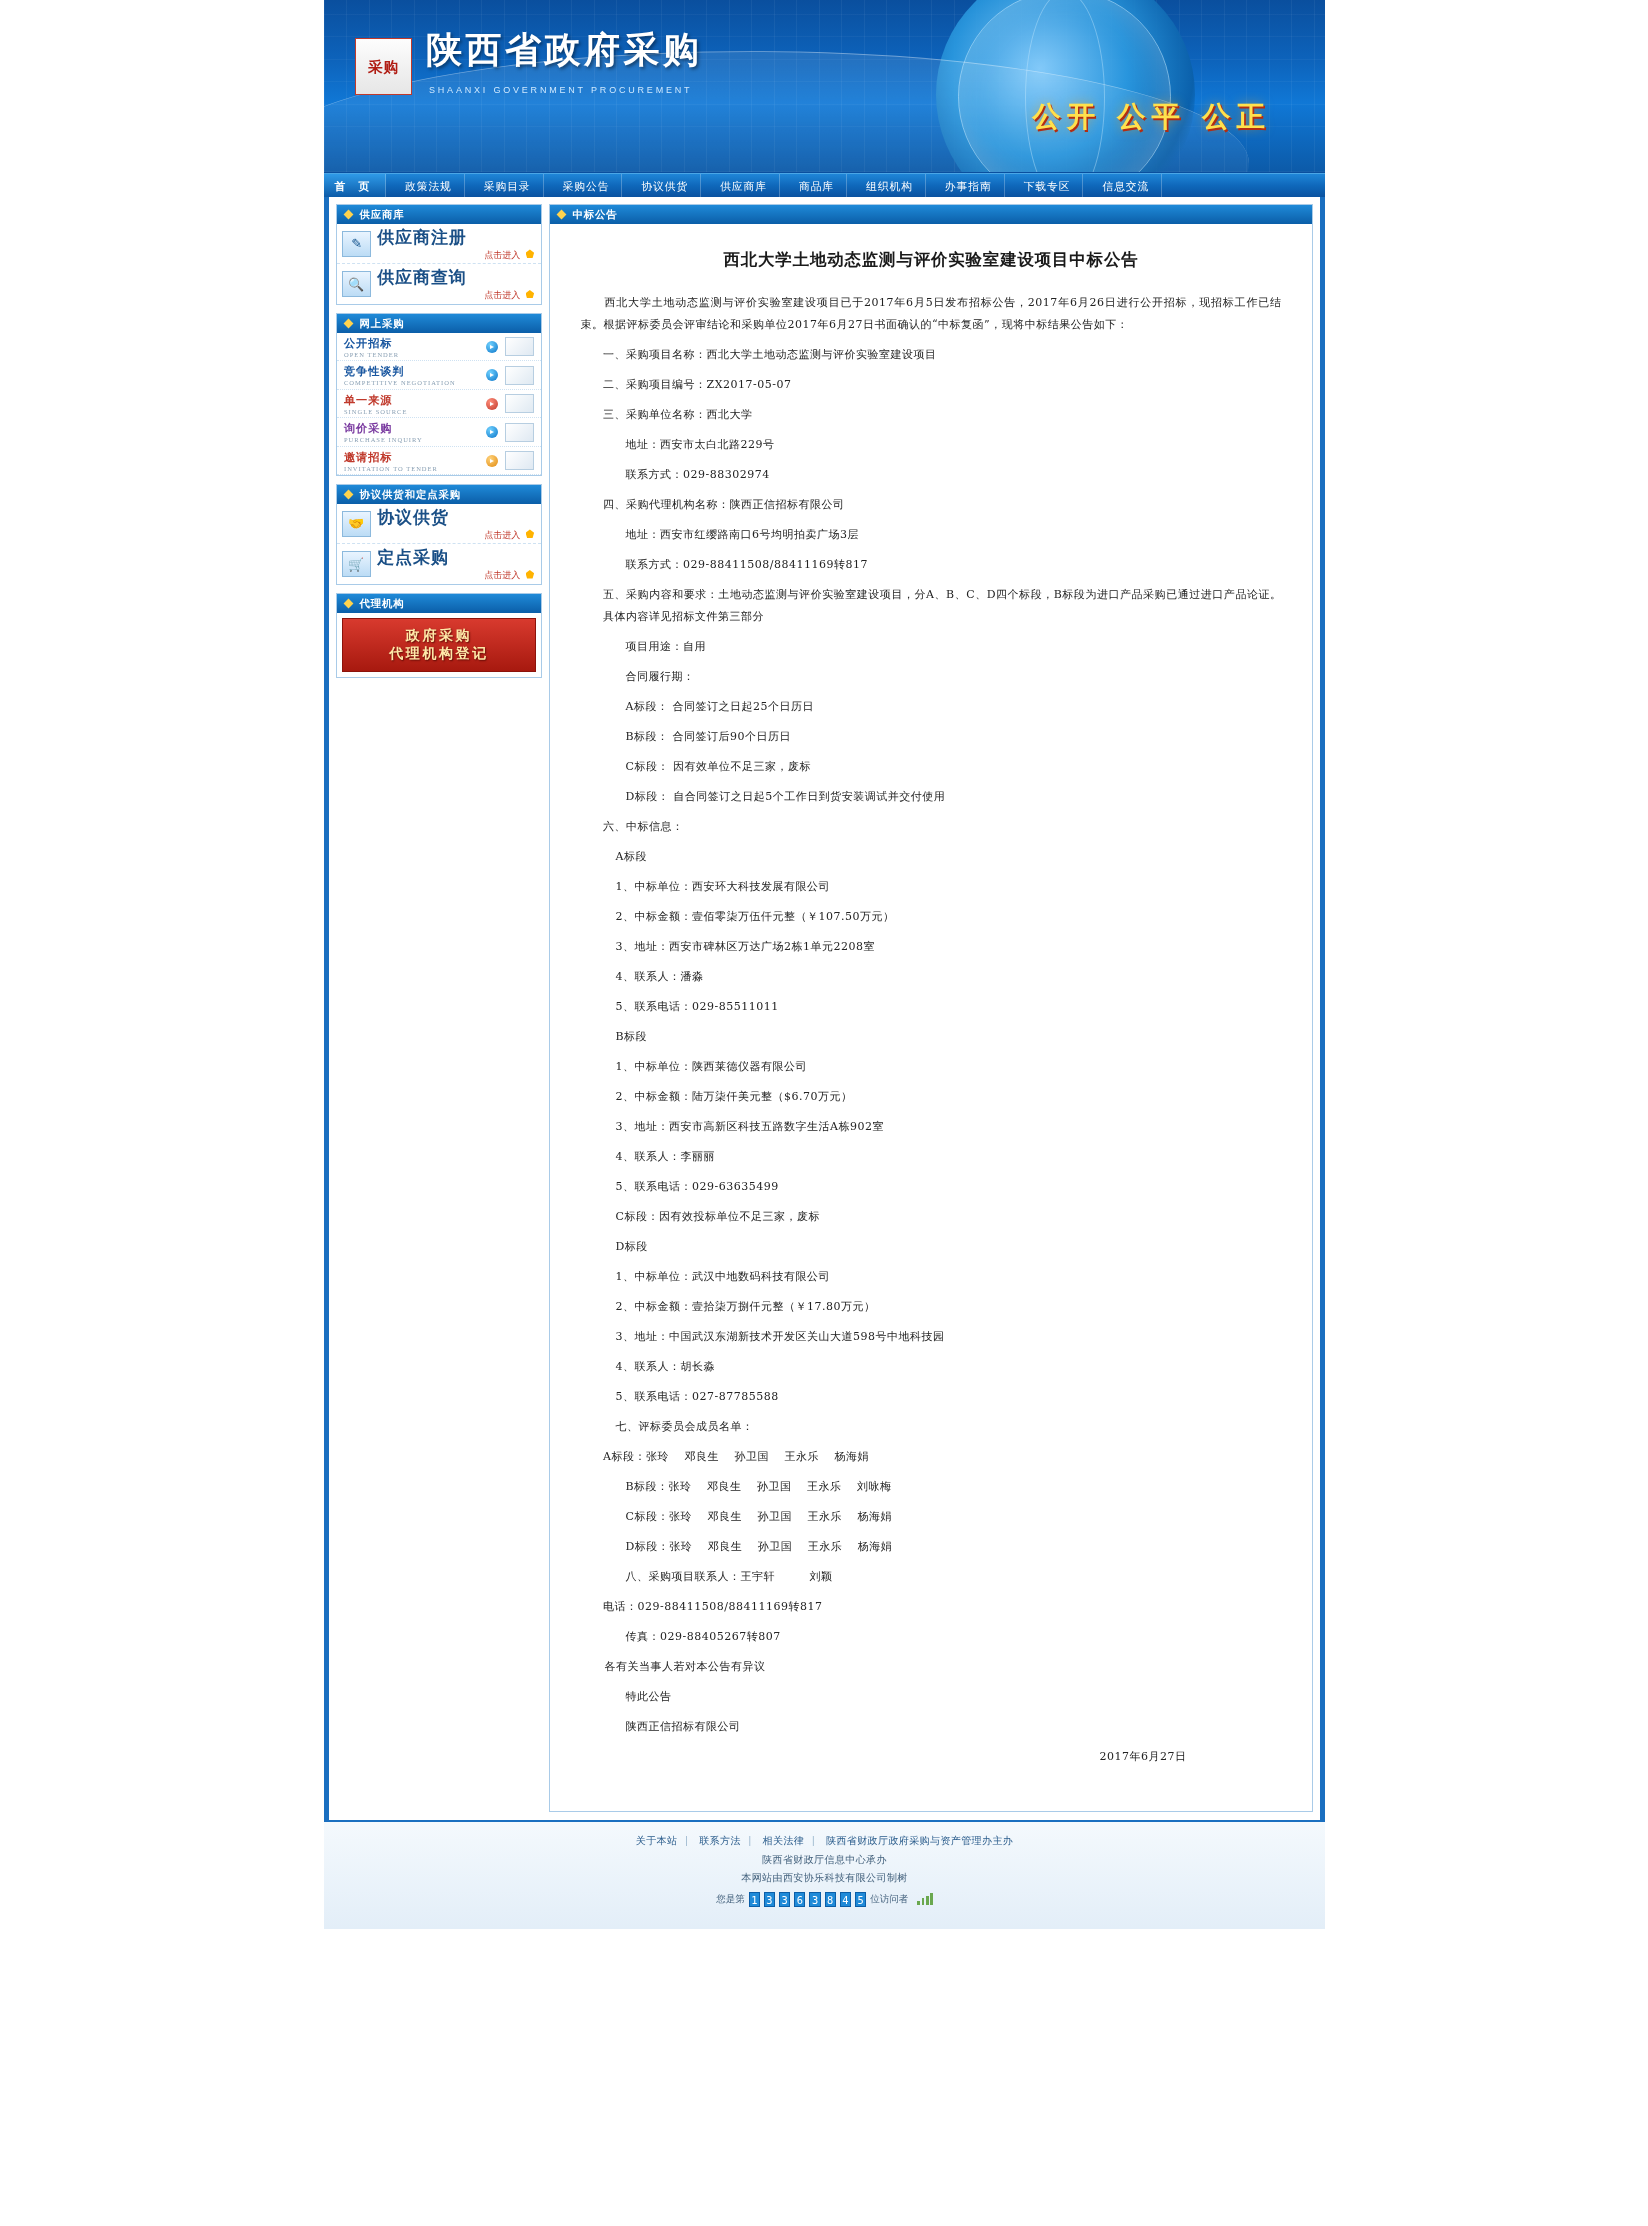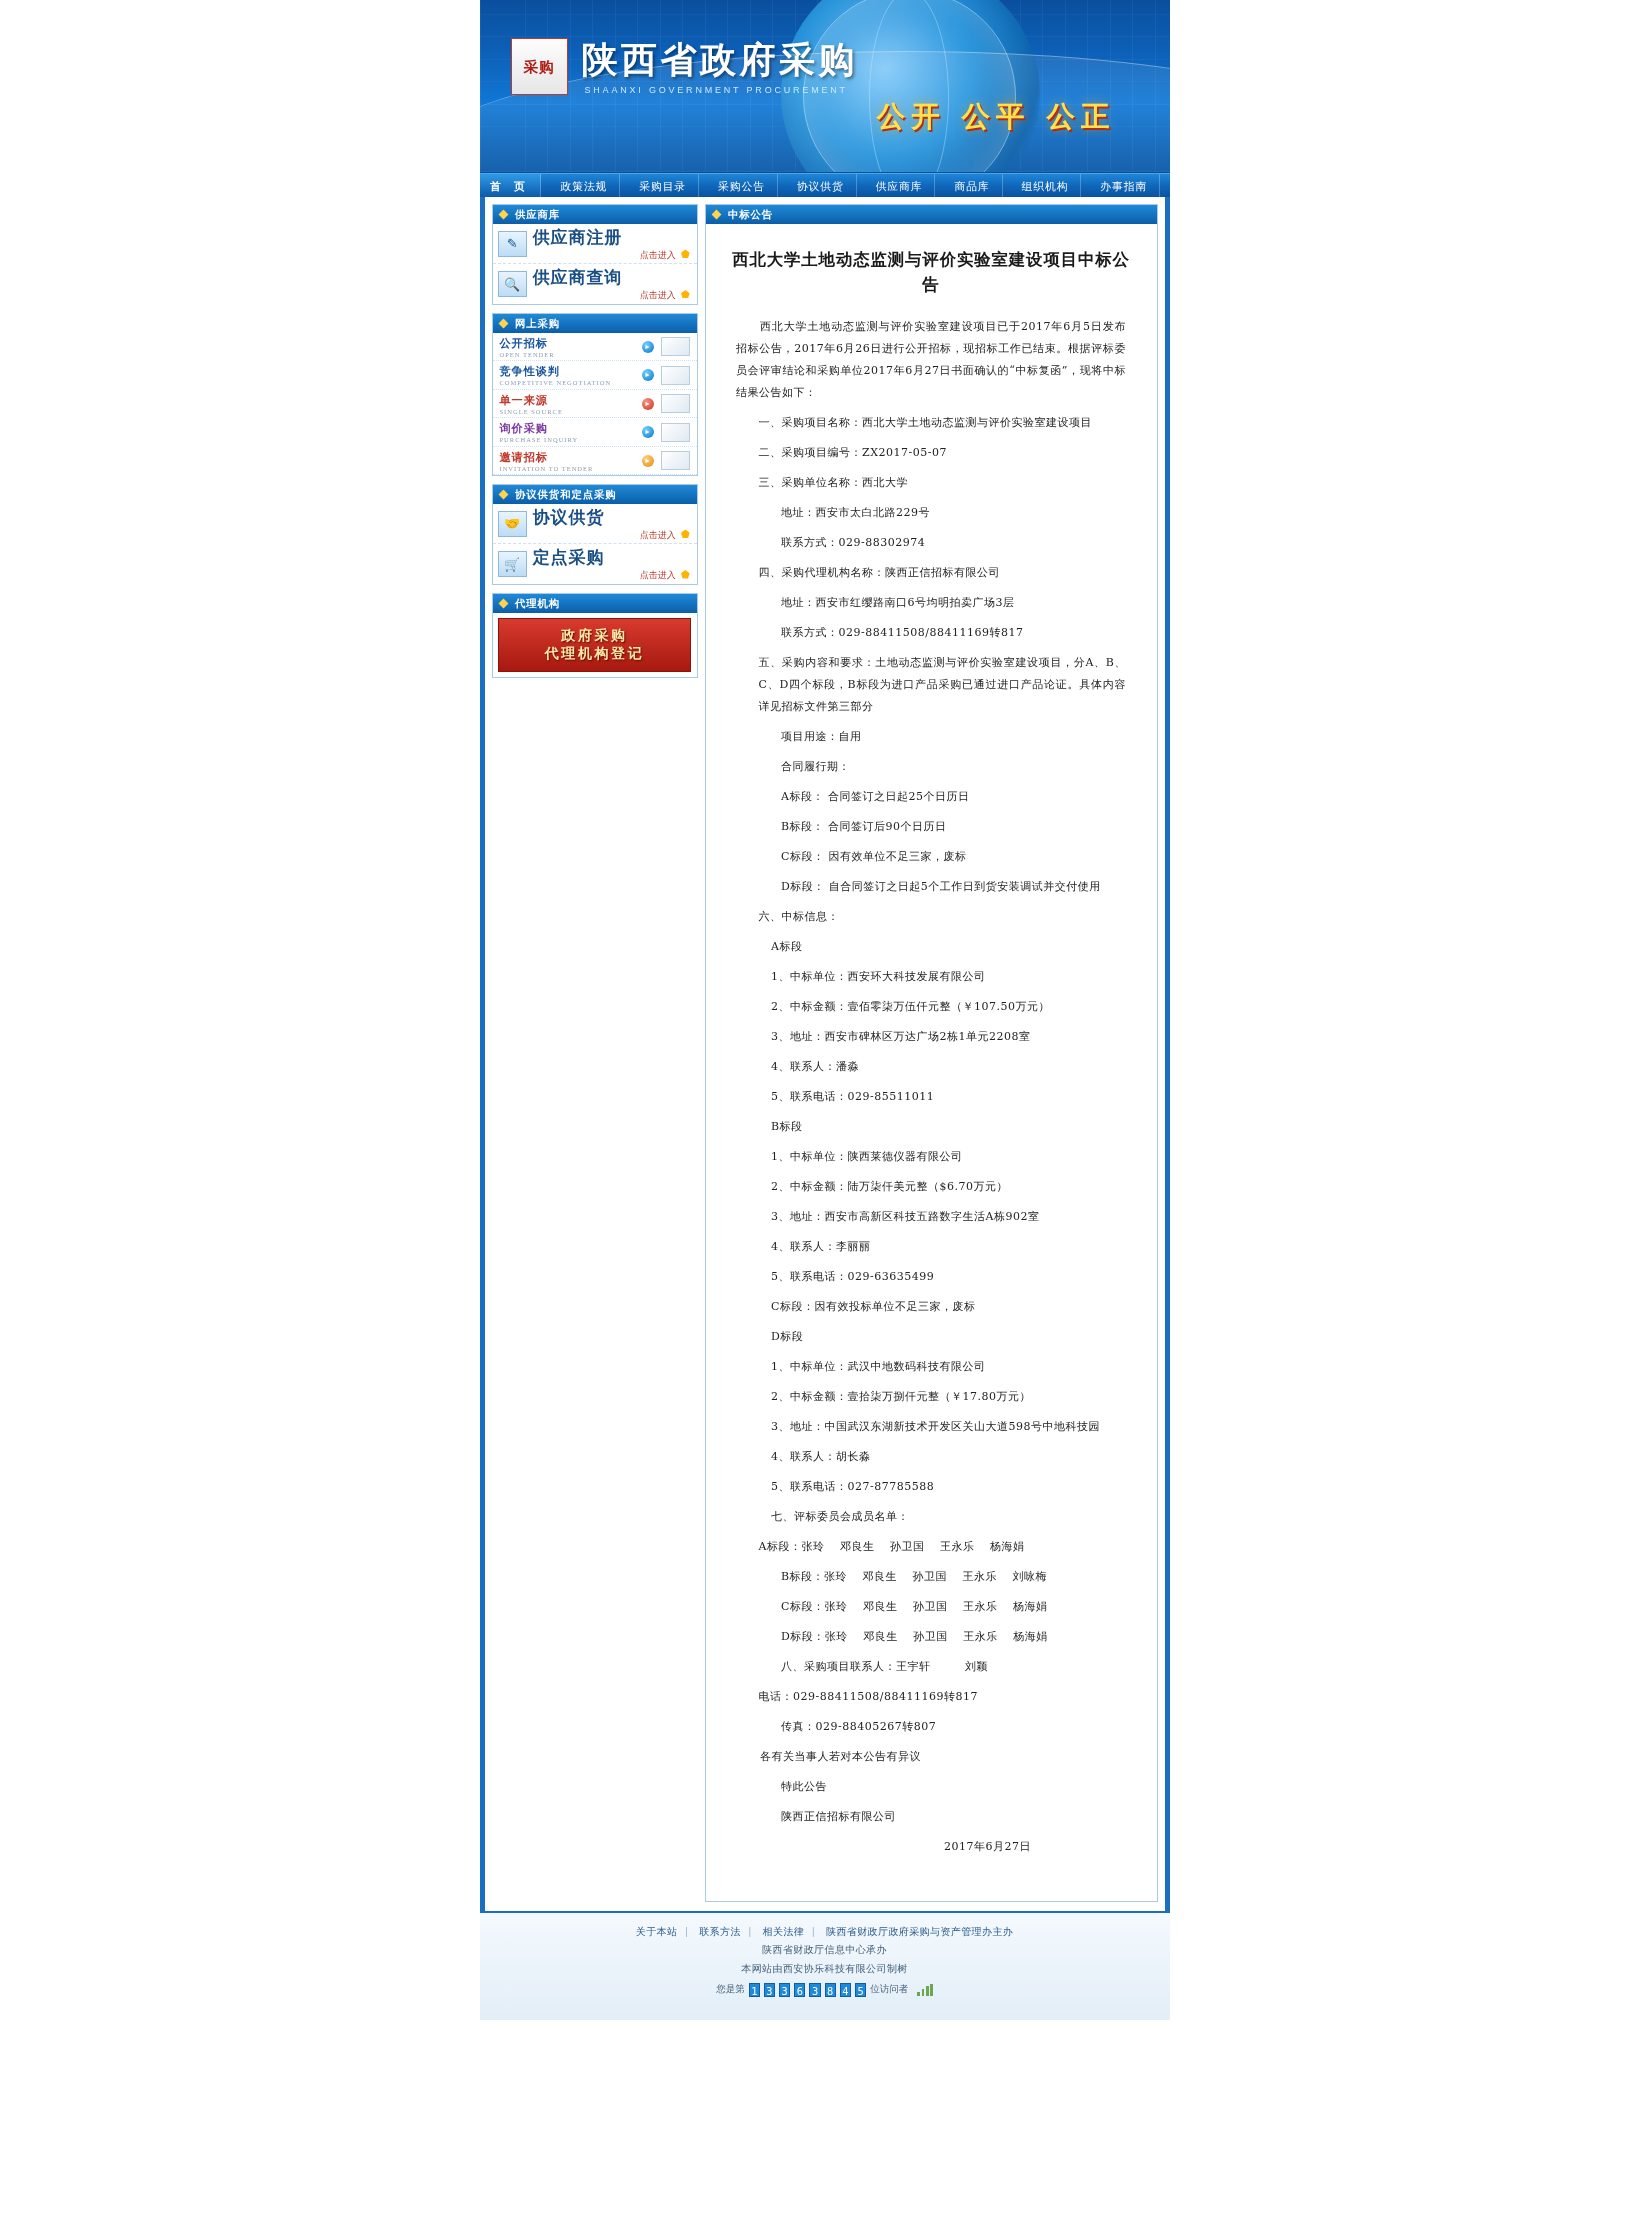--- a/index.html
+++ b/index.html
@@ -7,21 +7,21 @@
     margin: 0; padding: 0;
     background: #ffffff;
     font-family: "Liberation Sans", sans-serif;
   }
   body {
     width: 1649px;
     min-height: 2227px;
     position: relative;
   }
   .page-wrap {
-    width: 690px;
+    width: 1001px;
     margin: 0 auto;
     position: relative;
   }
   
   .banner {
     position: relative;
     height: 173px;
     background: linear-gradient(180deg, #0a4f9e 0%, #0d63bb 35%, #1078d6 60%, #0c5aa8 100%);
     overflow: hidden;
     border-bottom: 1.7px solid #0a4f9e;
@@ -76,21 +76,21 @@
     color: #b01d14;
     font-family: "DejaVu Serif", serif;
     font-weight: bold;
     font-size: 14.7px;
     line-height: 1.05;
     text-align: center;
     letter-spacing: 0.9px;
   }
   .site-title {
     position: absolute;
-    left: 102px; top: 36px;
+    left: 102px; top: 26px;
     color: #ffffff;
     font-family: "DejaVu Serif", serif;
     font-weight: bold;
     font-size: 36px;
     letter-spacing: 3.5px;
     text-shadow: 1.7px 1.7px 3.5px rgba(0,0,0,0.45);
   }
   .site-title-en {
     position: absolute;
     left: 105px; top: 85px;

